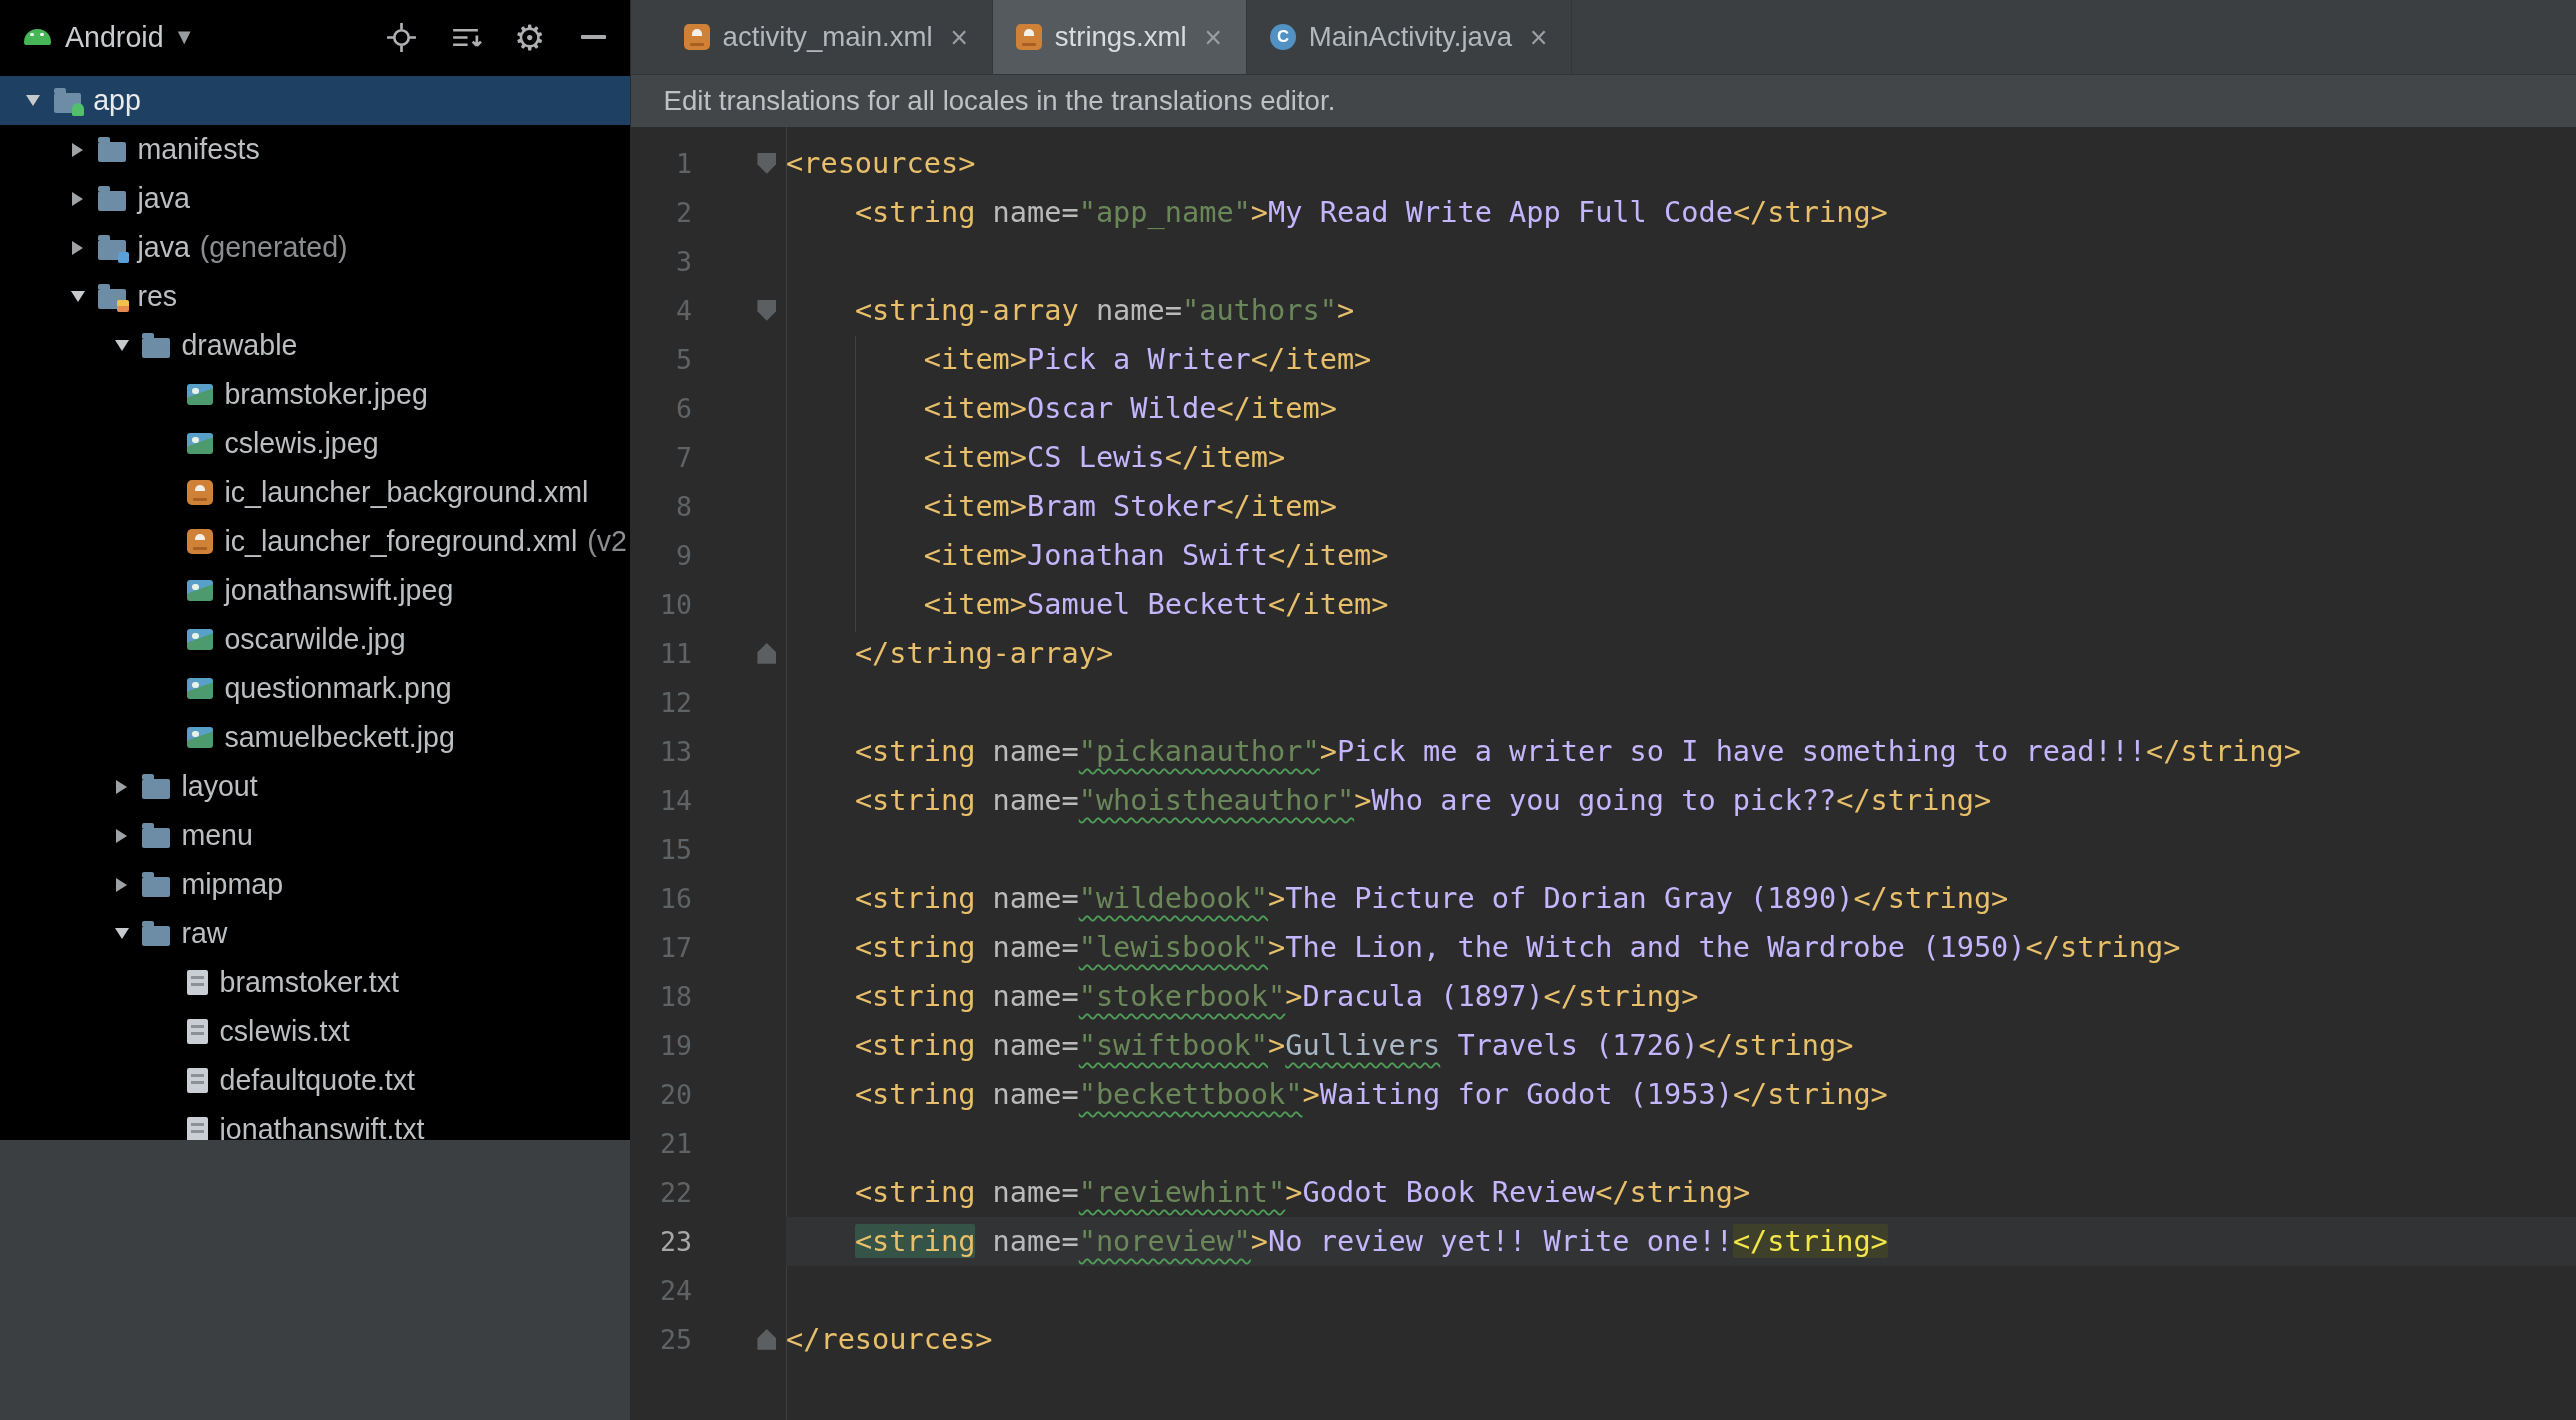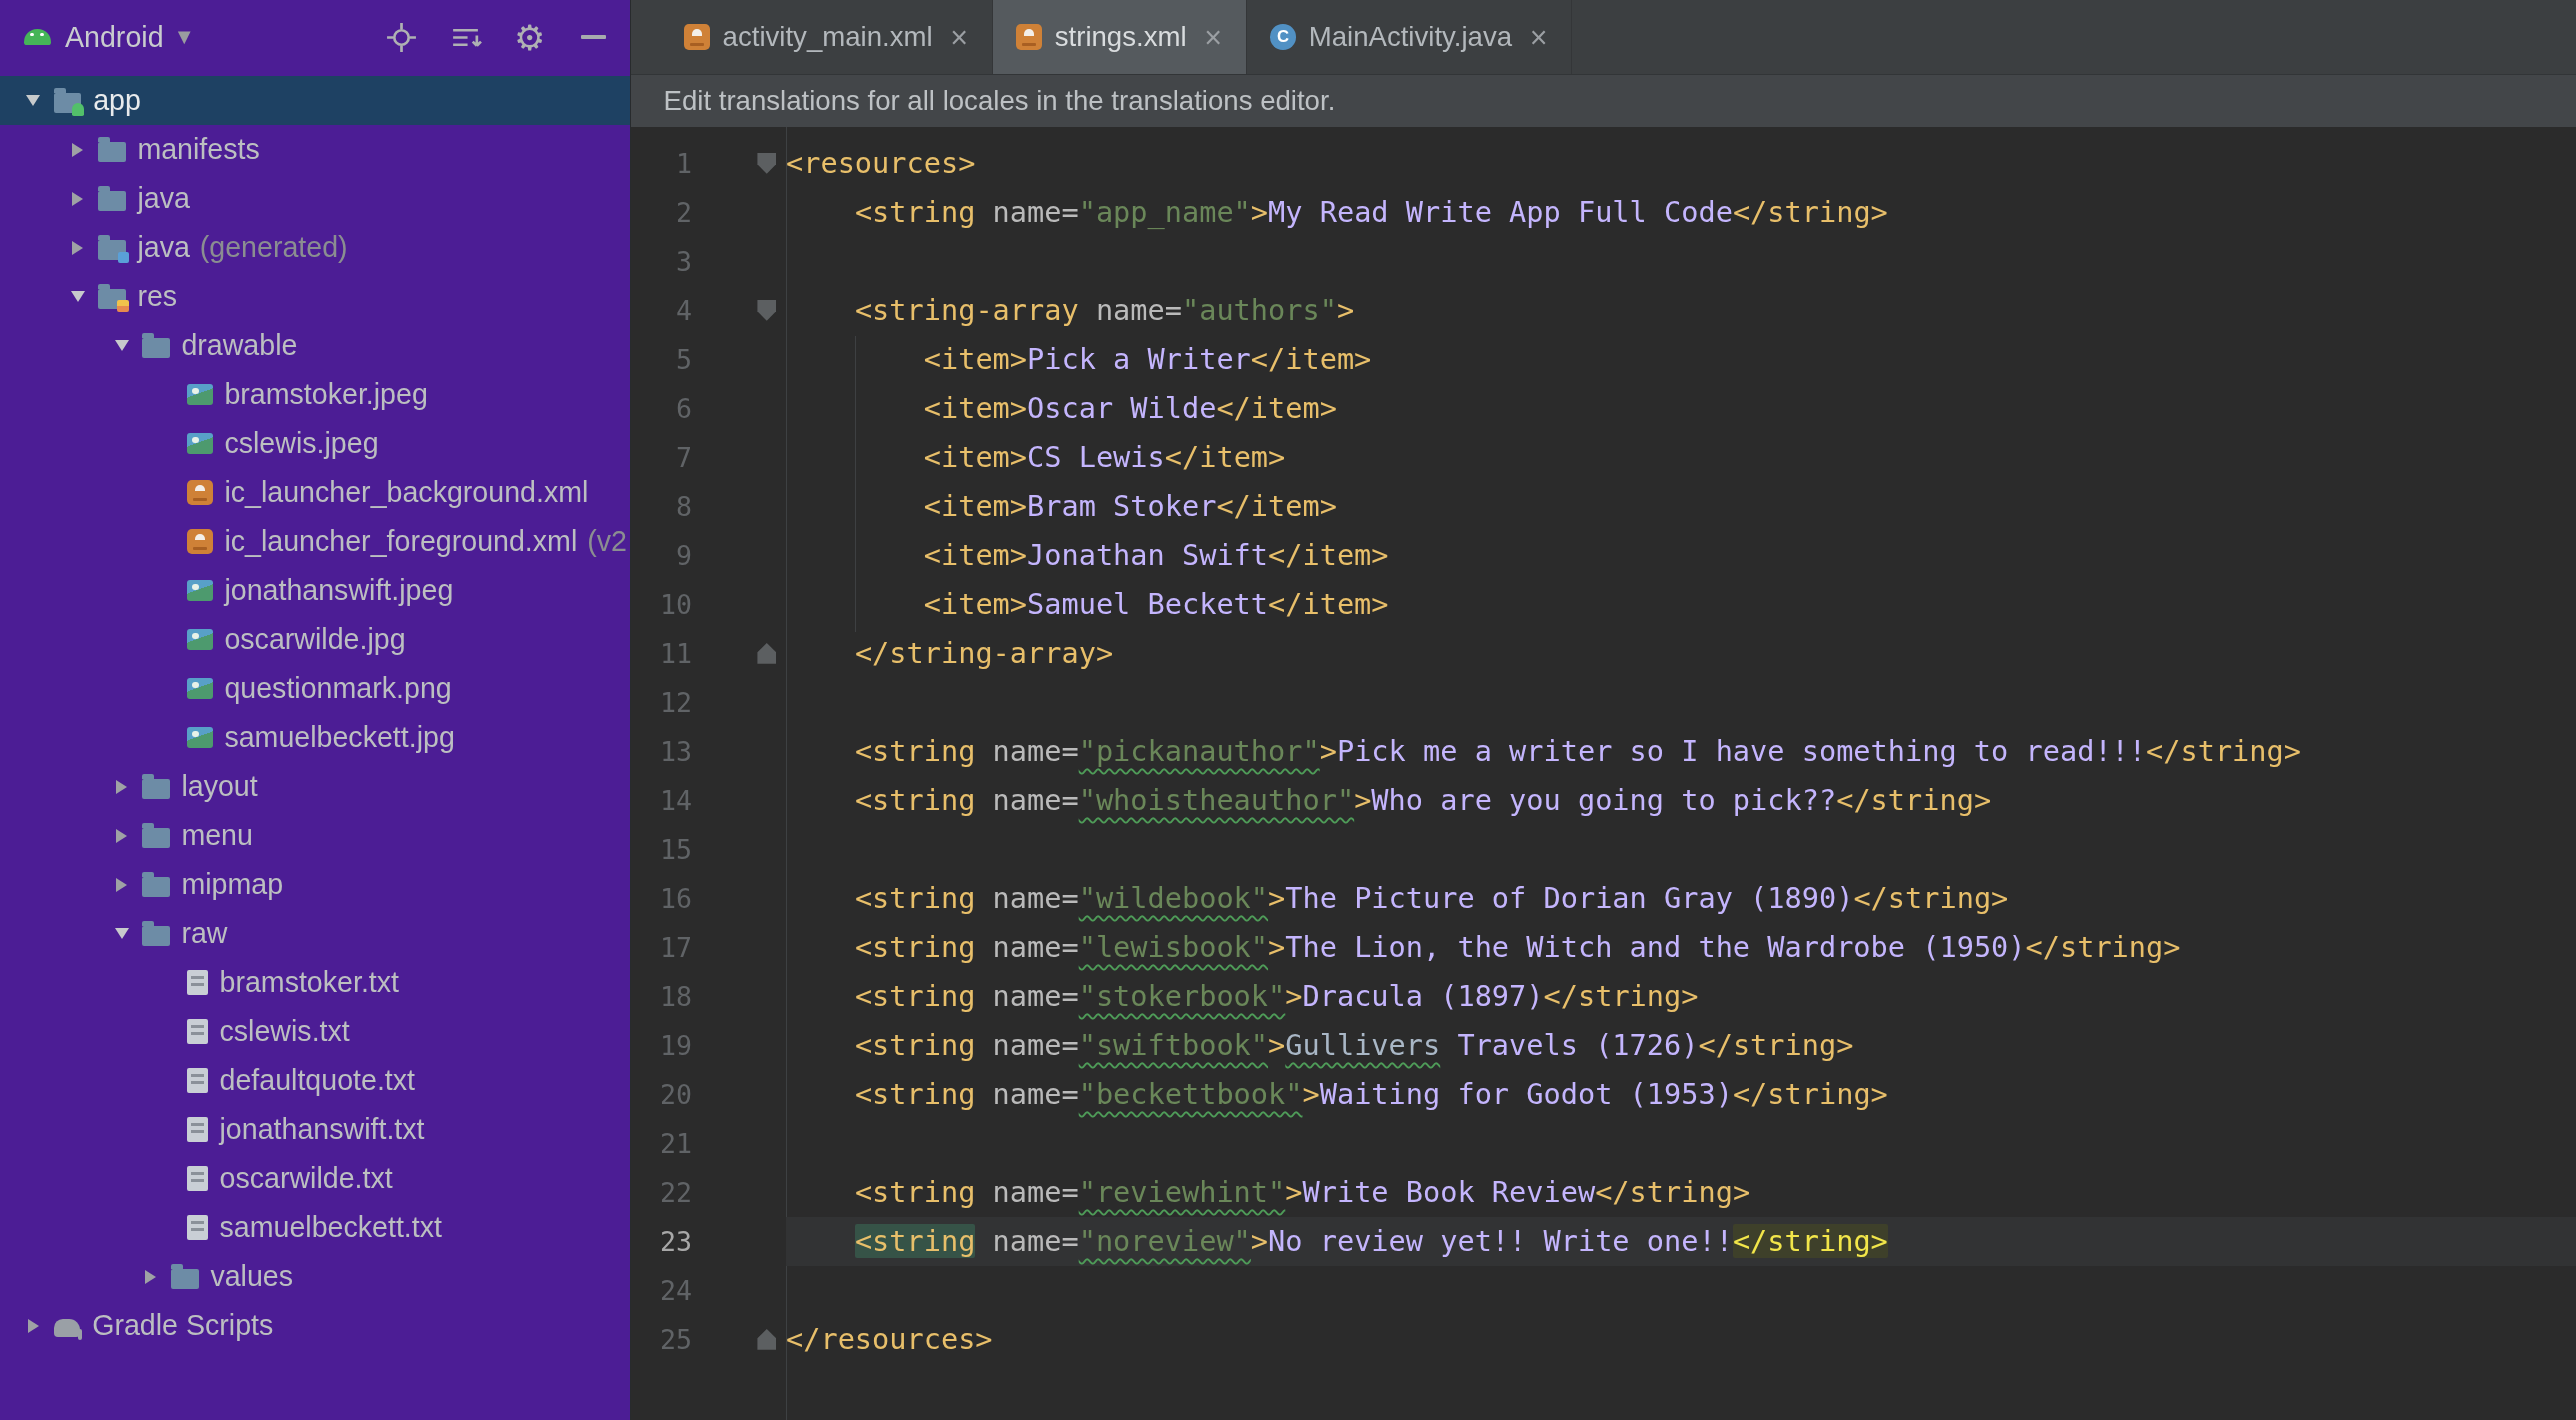--- a/index.html
+++ b/index.html
@@ -2,21 +2,21 @@
 <html><head>
 <meta charset="utf-8">
 <style>
   html,body{margin:0;padding:0;}
   body{
     width:2576px;height:1420px;overflow:hidden;position:relative;
     background:#3c3f41;font-family:"Liberation Sans",sans-serif;
     -webkit-font-smoothing:antialiased;
   }
   
-  .panel{position:absolute;left:0;top:0;width:630px;height:1420px;background:#4c1d95;overflow:hidden;}
+  .panel{position:absolute;left:0;top:0;width:630px;height:1140px;background:#000000;overflow:hidden;}
   .panel-header{height:74px;display:flex;align-items:center;padding:0 23.6px;gap:13.8px;}
   .droid{width:27.6px;height:16.7px;background:#45b558;border-radius:13.8px 13.8px 3px 3px;position:relative;flex:none;}
   .droid::before,.droid::after{content:'';position:absolute;top:3.9px;width:3.9px;height:3.9px;border-radius:50%;background:#fff;}
   .droid::before{left:6.9px}.droid::after{right:6.9px}
   .sel-label{color:#c9cccе;color:#c9ccce;font-size:28.6px;}
   .caret{color:#9a9da0;font-size:21.7px;margin-left:-3.9px;}
   .spacer{flex:1;}
   .hicon{width:33px;height:33px;flex:none;margin-left:17.7px;}
   .hicon svg{width:33px;height:33px;display:block;}
   .gear{font-size:35px;color:#afb1b3;margin-left:17.7px;line-height:33px;}
@@ -282,21 +282,21 @@
         <div class="eline"><span class="gut"><span class="lnum">12</span><span class="foldslot"></span></span><span class="codeline"></span></div>
         <div class="eline"><span class="gut"><span class="lnum">13</span><span class="foldslot"></span></span><span class="codeline"><span class="tk-x">    </span><span class="tk-t">&lt;string</span><span class="tk-a"> name=</span><span class="tk-vu">"pickanauthor"</span><span class="tk-t">&gt;</span><span class="tk-x">Pick me a writer so I have something to read!!!</span><span class="tk-t">&lt;/string&gt;</span></span></div>
         <div class="eline"><span class="gut"><span class="lnum">14</span><span class="foldslot"></span></span><span class="codeline"><span class="tk-x">    </span><span class="tk-t">&lt;string</span><span class="tk-a"> name=</span><span class="tk-vu">"whoistheauthor"</span><span class="tk-t">&gt;</span><span class="tk-x">Who are you going to pick??</span><span class="tk-t">&lt;/string&gt;</span></span></div>
         <div class="eline"><span class="gut"><span class="lnum">15</span><span class="foldslot"></span></span><span class="codeline"></span></div>
         <div class="eline"><span class="gut"><span class="lnum">16</span><span class="foldslot"></span></span><span class="codeline"><span class="tk-x">    </span><span class="tk-t">&lt;string</span><span class="tk-a"> name=</span><span class="tk-vu">"wildebook"</span><span class="tk-t">&gt;</span><span class="tk-x">The Picture of Dorian Gray (1890)</span><span class="tk-t">&lt;/string&gt;</span></span></div>
         <div class="eline"><span class="gut"><span class="lnum">17</span><span class="foldslot"></span></span><span class="codeline"><span class="tk-x">    </span><span class="tk-t">&lt;string</span><span class="tk-a"> name=</span><span class="tk-vu">"lewisbook"</span><span class="tk-t">&gt;</span><span class="tk-x">The Lion, the Witch and the Wardrobe (1950)</span><span class="tk-t">&lt;/string&gt;</span></span></div>
         <div class="eline"><span class="gut"><span class="lnum">18</span><span class="foldslot"></span></span><span class="codeline"><span class="tk-x">    </span><span class="tk-t">&lt;string</span><span class="tk-a"> name=</span><span class="tk-vu">"stokerbook"</span><span class="tk-t">&gt;</span><span class="tk-x">Dracula (1897)</span><span class="tk-t">&lt;/string&gt;</span></span></div>
         <div class="eline"><span class="gut"><span class="lnum">19</span><span class="foldslot"></span></span><span class="codeline"><span class="tk-x">    </span><span class="tk-t">&lt;string</span><span class="tk-a"> name=</span><span class="tk-vu">"swiftbook"</span><span class="tk-t">&gt;</span><span class="tk-xu">Gullivers</span><span class="tk-x"> Travels (1726)</span><span class="tk-t">&lt;/string&gt;</span></span></div>
         <div class="eline"><span class="gut"><span class="lnum">20</span><span class="foldslot"></span></span><span class="codeline"><span class="tk-x">    </span><span class="tk-t">&lt;string</span><span class="tk-a"> name=</span><span class="tk-vu">"beckettbook"</span><span class="tk-t">&gt;</span><span class="tk-x">Waiting for Godot (1953)</span><span class="tk-t">&lt;/string&gt;</span></span></div>
         <div class="eline"><span class="gut"><span class="lnum">21</span><span class="foldslot"></span></span><span class="codeline"></span></div>
-        <div class="eline"><span class="gut"><span class="lnum">22</span><span class="foldslot"></span></span><span class="codeline"><span class="tk-x">    </span><span class="tk-t">&lt;string</span><span class="tk-a"> name=</span><span class="tk-vu">"reviewhint"</span><span class="tk-t">&gt;</span><span class="tk-x">Write Book Review</span><span class="tk-t">&lt;/string&gt;</span></span></div>
+        <div class="eline"><span class="gut"><span class="lnum">22</span><span class="foldslot"></span></span><span class="codeline"><span class="tk-x">    </span><span class="tk-t">&lt;string</span><span class="tk-a"> name=</span><span class="tk-vu">"reviewhint"</span><span class="tk-t">&gt;</span><span class="tk-x">Godot Book Review</span><span class="tk-t">&lt;/string&gt;</span></span></div>
         <div class="eline cur"><span class="gut"><span class="lnum active">23</span><span class="foldslot"></span></span><span class="codeline"><span class="tk-x">    </span><span class="tk-th">&lt;string</span><span class="tk-a"> name=</span><span class="tk-vu">"noreview"</span><span class="tk-t">&gt;</span><span class="tk-x">No review yet!! Write one!!</span><span class="tk-te">&lt;/string&gt;</span></span></div>
         <div class="eline"><span class="gut"><span class="lnum">24</span><span class="foldslot"></span></span><span class="codeline"></span></div>
         <div class="eline"><span class="gut"><span class="lnum">25</span><span class="foldslot"><span class="fold end"></span></span></span><span class="codeline"><span class="tk-t">&lt;/resources&gt;</span></span></div>
       </div>
     <div class="indent-guide"></div>
   </div>
 </div>
 
 
 </body></html>

